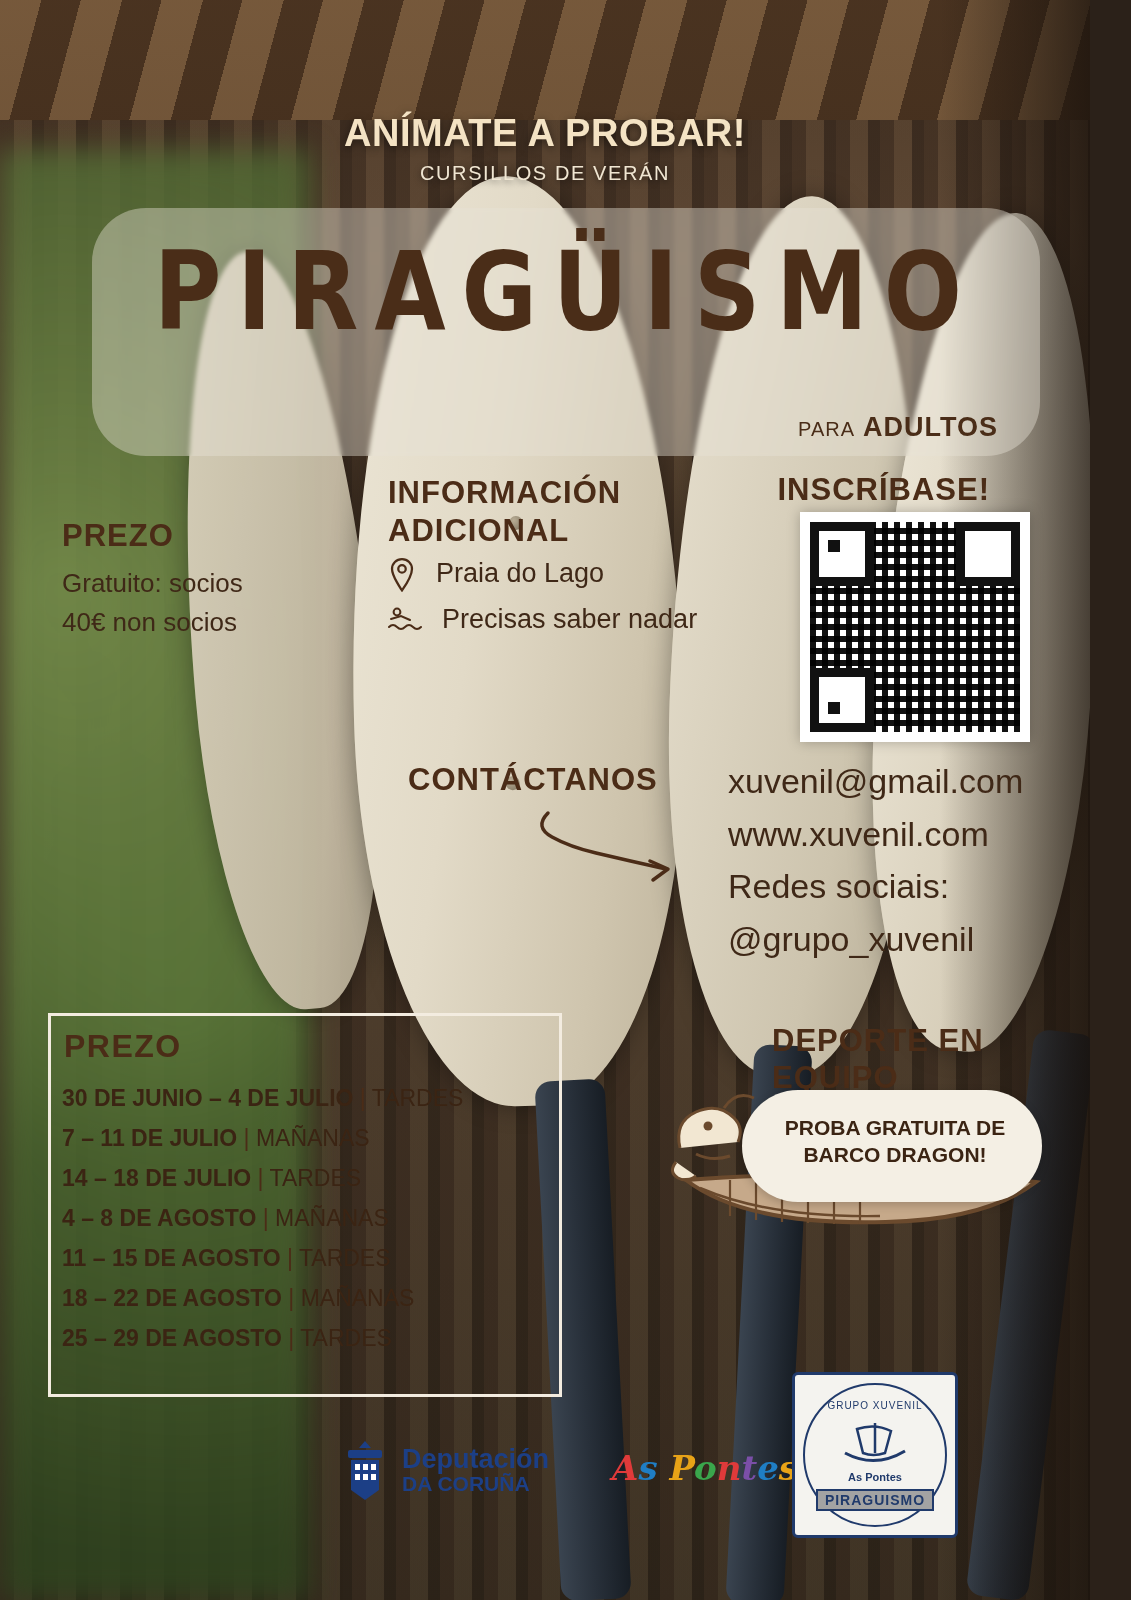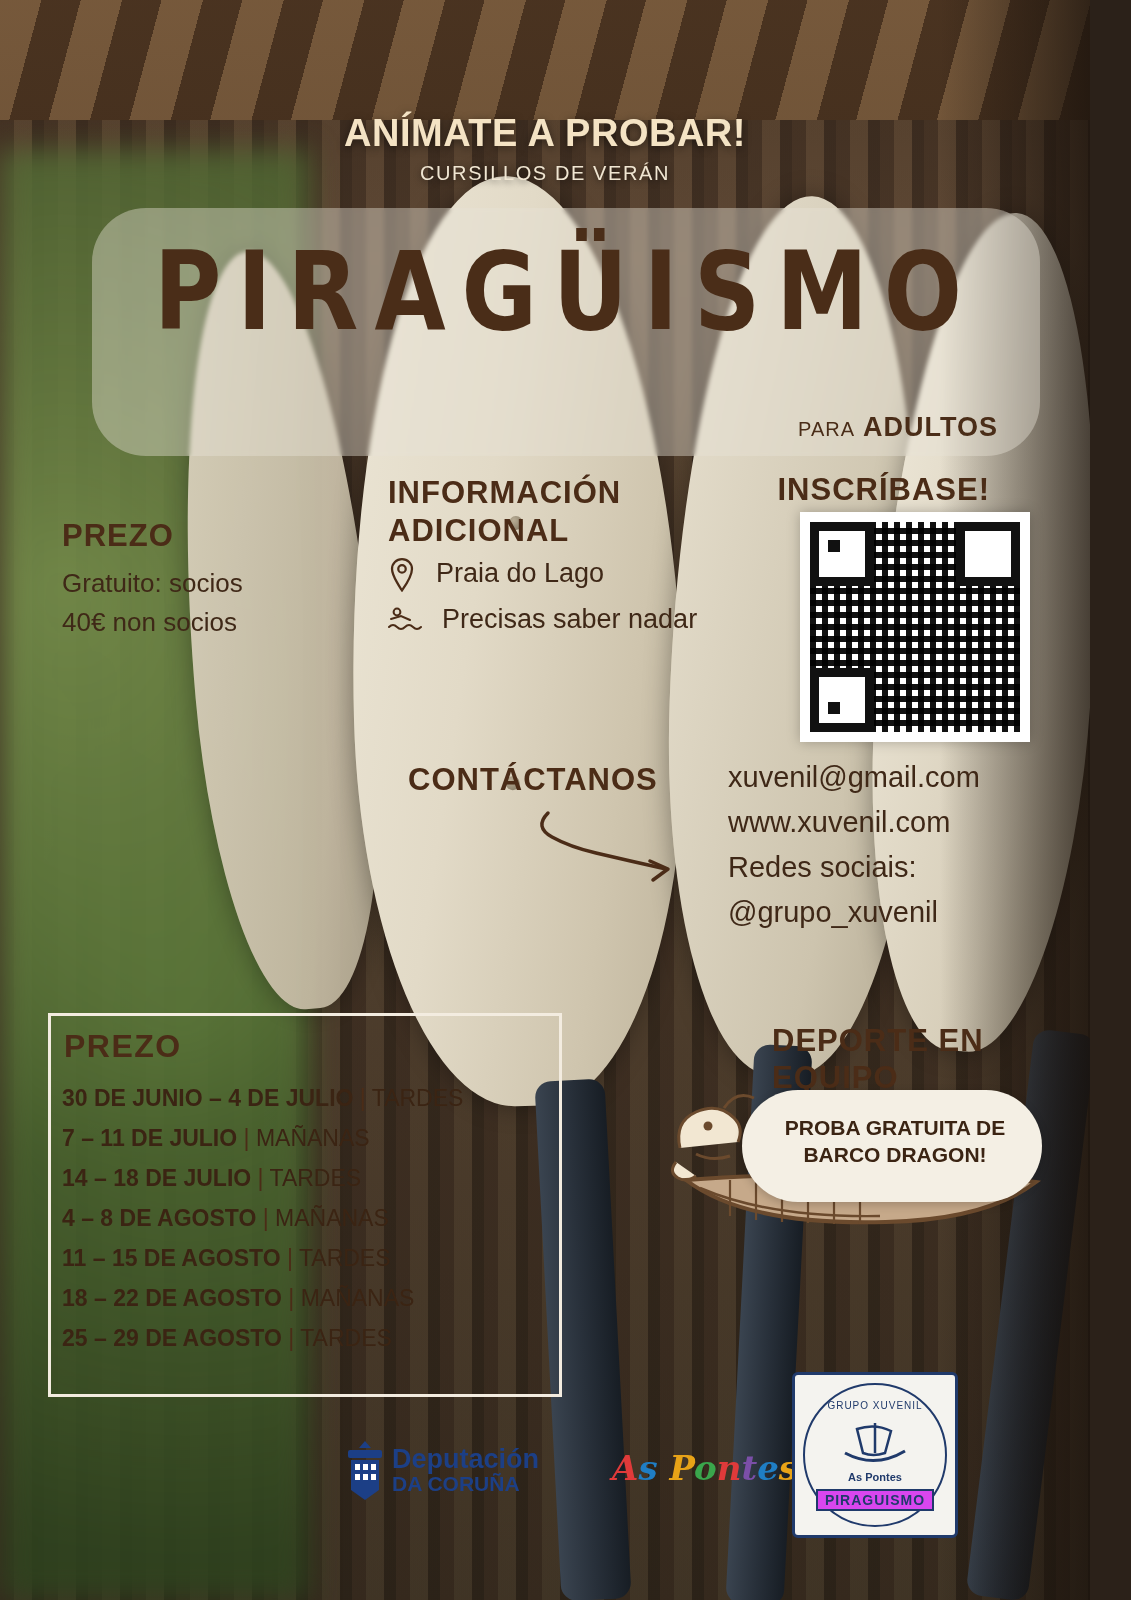--- a/index.html
+++ b/index.html
@@ -201,21 +201,21 @@
     position: absolute;
     width: 12px; height: 12px; background: #111;
   }
 
   
   #contact-details {
     position: absolute;
     left: 728px; top: 755px;
     width: 370px;
   }
-  #contact-details .line { font-size: 29px; color: #3f2817; line-height: 1.55; }
+  #contact-details .line { font-size: 34px; color: #3f2817; line-height: 1.55; }
   #contact-details .bold { font-weight: normal; }
 
   
   .turnos-box {
     position: absolute;
     left: 48px; top: 1013px;
     width: 508px; height: 378px;
     border: 3px solid #f3ece0;
   }
   .turnos-title {
@@ -262,21 +262,21 @@
   }
   .dragon-art {
     position: absolute;
     left: 650px; top: 1030px;
     width: 420px; height: 230px;
     pointer-events: none;
   }
 
   
   .logos { position: absolute; left: 0; right: 0; bottom: 28px; height: 180px; }
-  .logo-dep { position: absolute; left: 338px; bottom: 70px; display: flex; align-items: center; }
+  .logo-dep { position: absolute; left: 338px; bottom: 70px; display: flex; align-items: center; gap: 10px; }
   .logo-dep .txt { color: #1c3f86; font-weight: bold; line-height: 1.05; }
   .logo-dep .t1 { font-size: 27px; }
   .logo-dep .t2 { font-size: 21px; }
   .logo-aspontes {
     position: absolute; left: 612px; bottom: 84px;
     font-size: 34px; font-style: italic; font-weight: bold;
     font-family: "DejaVu Serif", serif;
   }
   .logo-club {
     position: absolute; right: 132px; bottom: 34px;
@@ -292,21 +292,21 @@
     display: flex; flex-direction: column;
     align-items: center; justify-content: center;
     color: #203a6b;
     text-align: center;
   }
   .club-top { font-size: 10px; letter-spacing: 1px; margin-bottom: 36px; }
   .club-mid { font-size: 11px; font-weight: bold; }
   .club-bot {
     font-size: 14px; font-weight: bold; letter-spacing: 1px;
     border: 2px solid #203a6b; padding: 1px 7px; margin-top: 6px;
-    background: #d946ef;
+    background: #a3a3a3;
   }
 </style>
 </head>
 <body>
 
 <div class="poster">
 
   <div class="bg"></div>
   <div class="bg-green"></div>
   <div class="bg-ceiling"></div>

